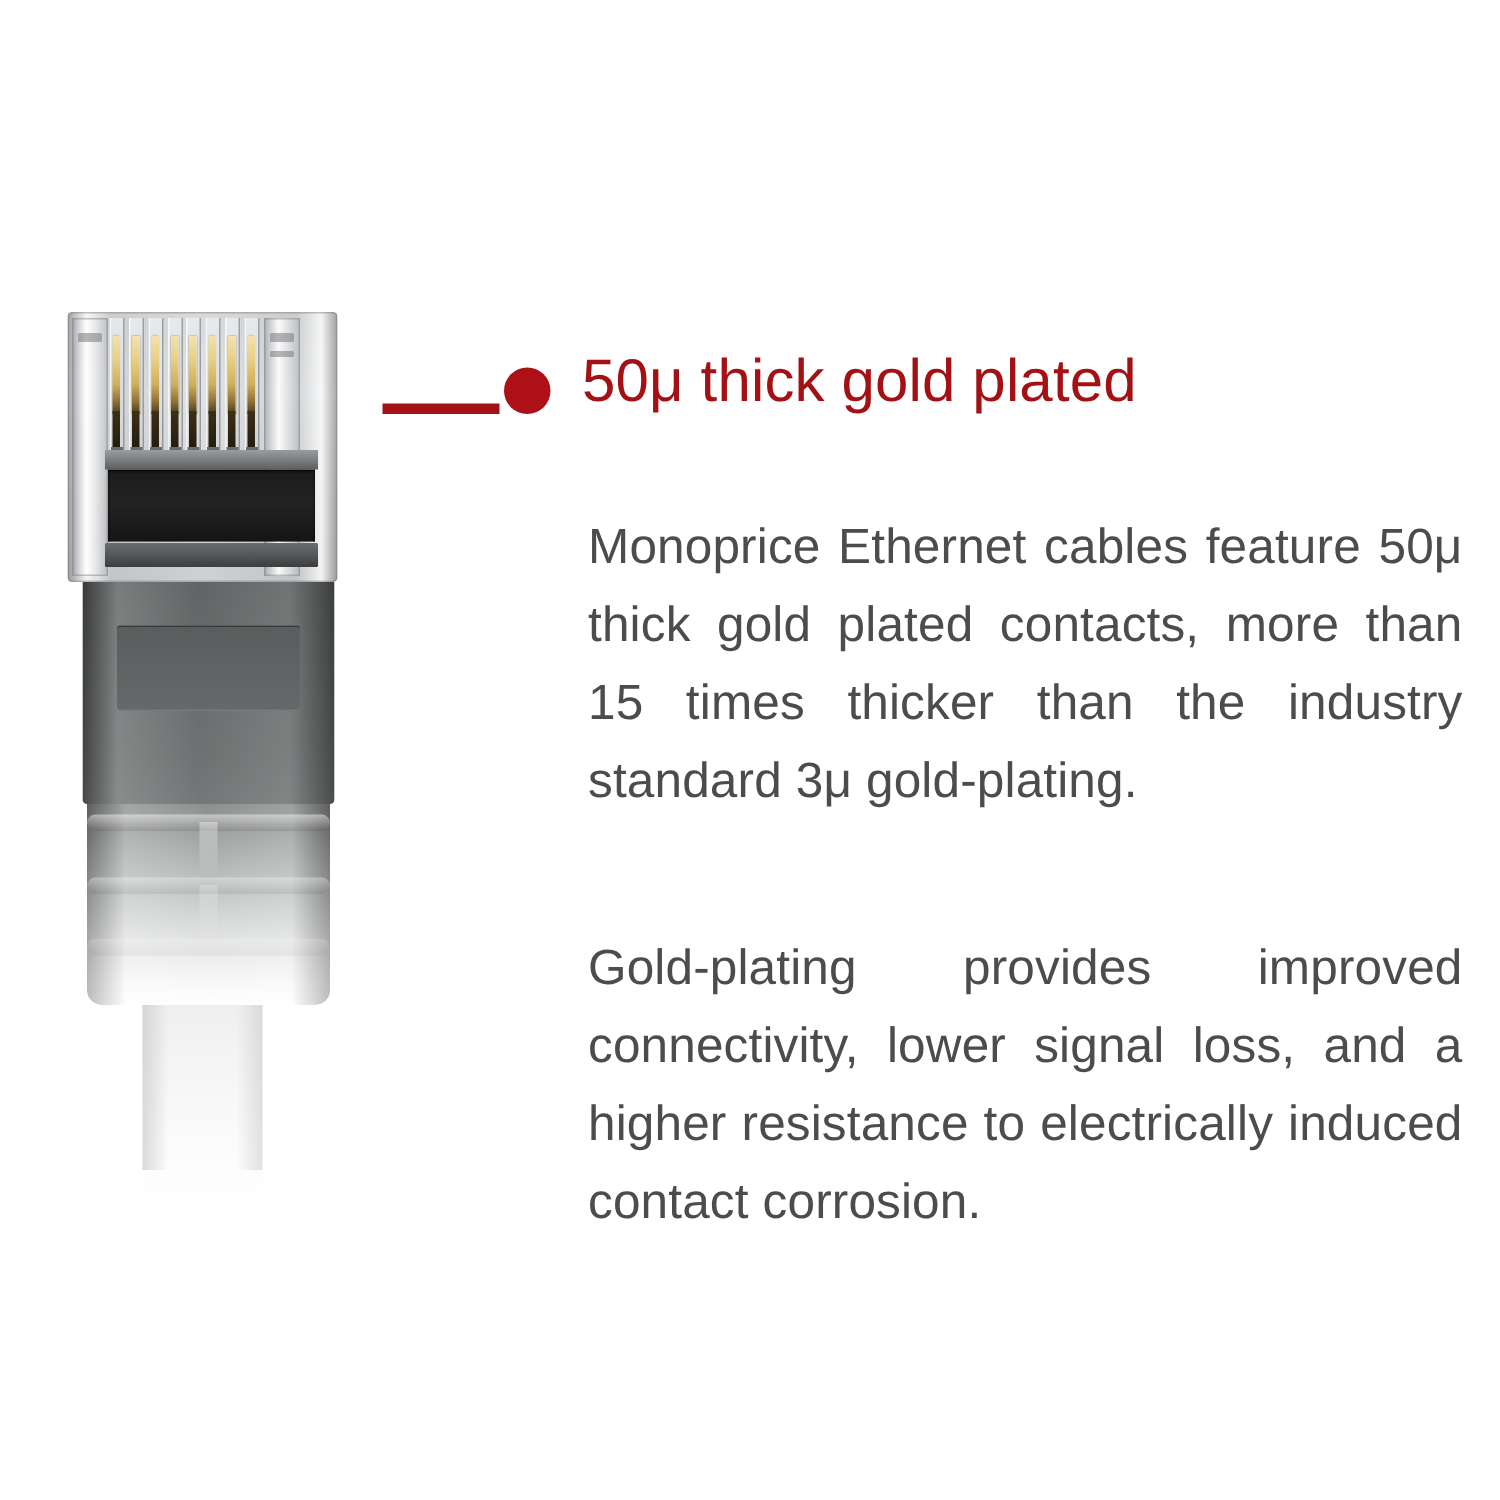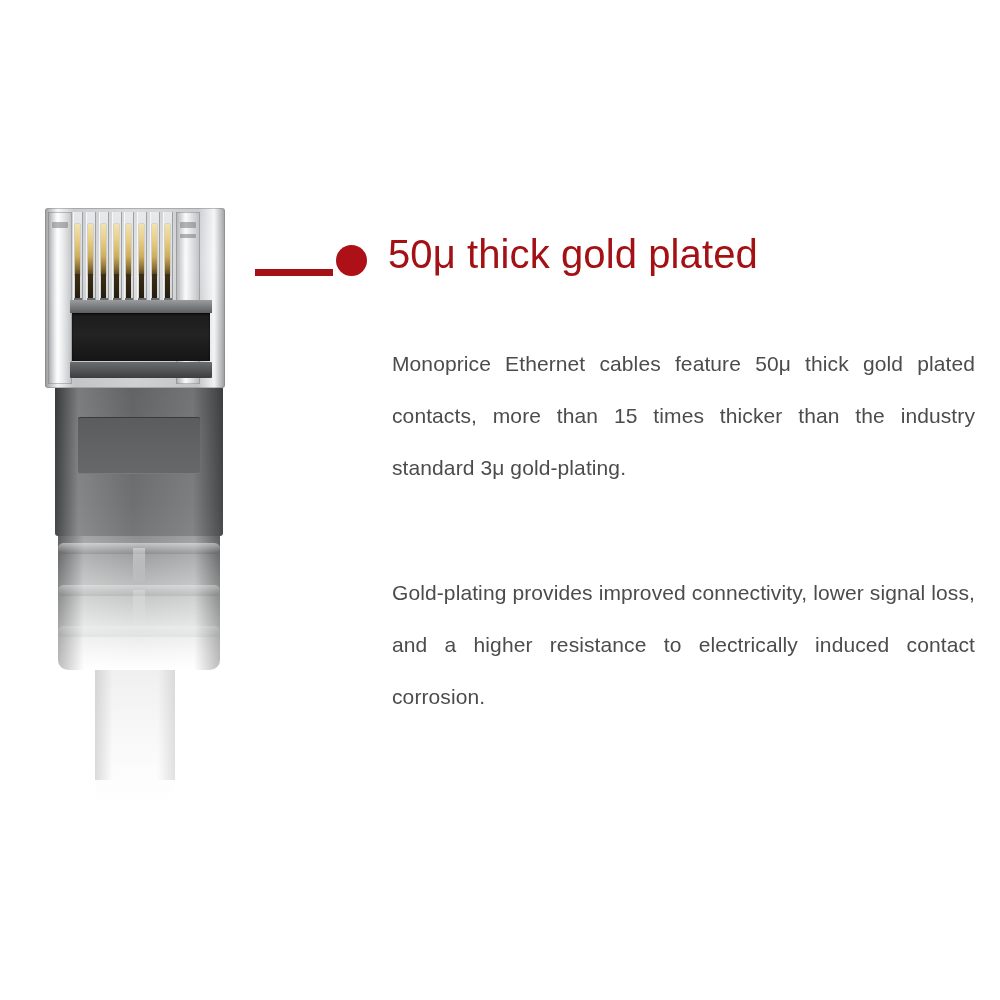--- a/index.html
+++ b/index.html
@@ -217,21 +217,21 @@
     white-space:nowrap;
     letter-spacing:.1px;
   }
 
   .paragraphs {
     position:absolute;
     left:137px; top:338px;
     width:583px;
   }
   .para {
-    font-size:21px;
+    font-size:33px;
     line-height:52px;
     color:#4c4c4c;
     text-align:justify;
     text-justify:inter-word;
     letter-spacing:.1px;
   }
   .para + .para { margin-top:73px; }
   .para:last-child { text-align-last:left; }
 </style>
 </head>

